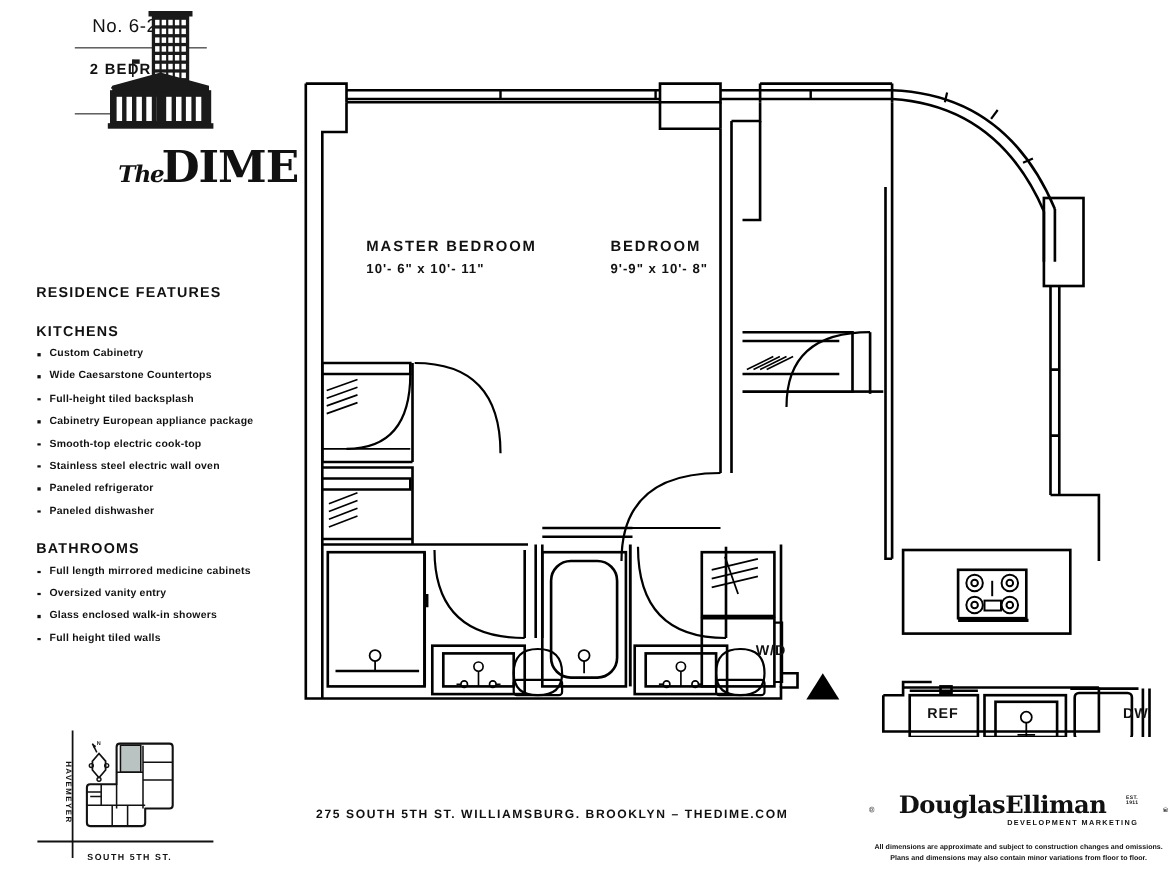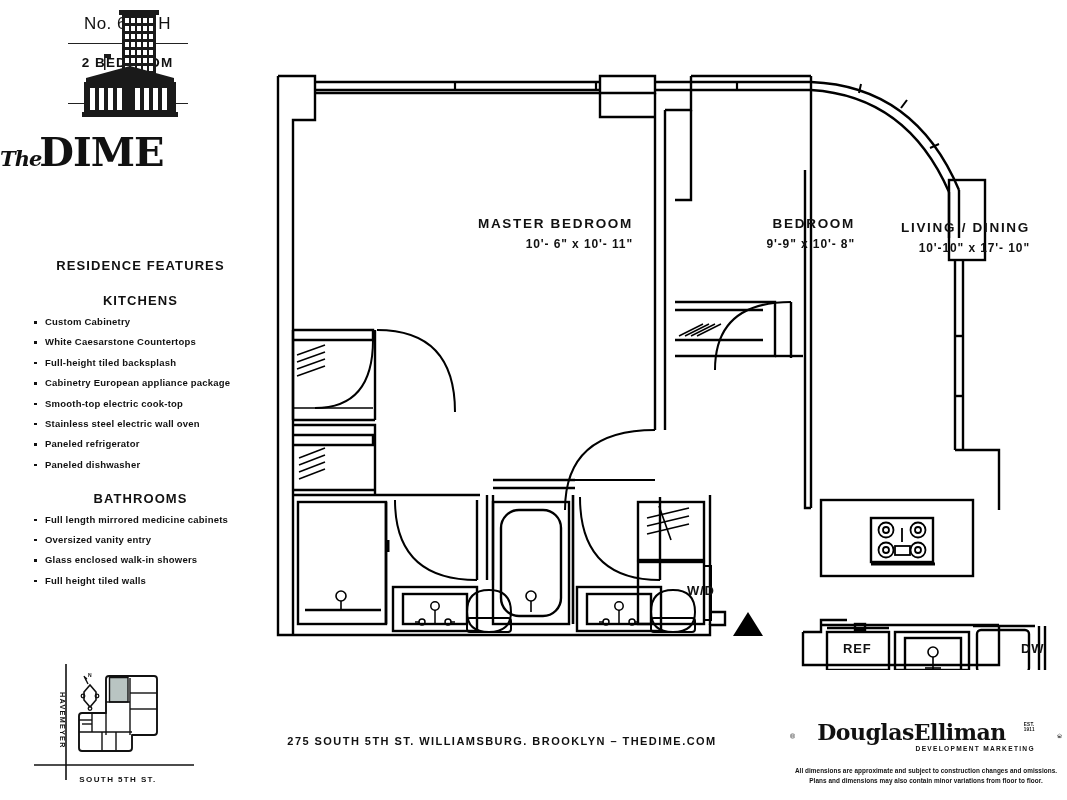--- a/index.html
+++ b/index.html
@@ -18,23 +18,23 @@
 
   
   #sidebar {
     position: absolute;
     left: 0; top: 0;
     width: 255px;
     height: 800px;
   }
   #logo-block {
     position: absolute;
-    left: 0; top: 8px;
+    left: 16px; top: 8px;
     width: 255px;
-    text-align: left;
+    text-align: right;
   }
   #logo-building { display:block; margin: 0 auto; }
   #logo-wordmark {
     margin-top: 2px;
     height: 40px;
     position: relative;
   }
   .logo-the {
     font-family: "DejaVu Serif", serif;
     font-style: italic;
@@ -75,21 +75,20 @@
     position: absolute;
     left: 33px;
     top: 258px;
     width: 215px;
   }
   .sec-head {
     font-size: 13px;
     font-weight: 700;
     letter-spacing: 1.1px;
     margin: 0 0 8px 0;
-    text-align: center;
   }
   .sec-head.spaced { margin-top: 20px; }
   .feat-list { list-style: none; margin: 0; padding: 0; }
   .feat-list li {
     position: relative;
     font-size: 9.5px;
     font-weight: 600;
     letter-spacing: 0.22px;
     line-height: 1.25;
     padding-left: 12px;
@@ -117,21 +116,21 @@
   
   #floorplan {
     position: absolute;
     left: 255px;
     top: 40px;
     width: 812px;
     height: 630px;
   }
   .room-label {
     position: absolute;
-    text-align: right;
+    text-align: left;
     white-space: nowrap;
   }
   .room-name {
     font-size: 13.5px;
     font-weight: 600;
     letter-spacing: 1.7px;
   }
   .room-dims {
     font-size: 12px;
     font-weight: 600;
@@ -288,21 +287,21 @@
     <div>2 BATH</div>
   </div>
   <div class="rule" style="margin-top:11px"></div>
 
   <div id="features">
     <div class="sec-head">RESIDENCE FEATURES</div>
 
     <div class="sec-head spaced">KITCHENS</div>
     <ul class="feat-list">
       <li>Custom Cabinetry</li>
-      <li>White Caesarstone Countertops</li>
+      <li>Wide Caesarstone Countertops</li>
       <li>Full-height tiled backsplash</li>
       <li>Cabinetry European appliance package</li>
       <li>Smooth-top electric cook-top</li>
       <li>Stainless steel electric wall oven</li>
       <li>Paneled refrigerator</li>
       <li>Paneled dishwasher</li>
     </ul>
 
     <div class="sec-head spaced">BATHROOMS</div>
     <ul class="feat-list">
@@ -574,24 +573,20 @@
   <div class="room-label" style="left:78px; top:176px; width:300px;">
     <div class="room-name">MASTER BEDROOM</div>
     <div class="room-dims">10'- 6" x 10'- 11"</div>
   </div>
 
   <div class="room-label" style="left:300px; top:176px; width:300px;">
     <div class="room-name">BEDROOM</div>
     <div class="room-dims">9'-9" x 10'- 8"</div>
   </div>
 
-  <div class="room-label" style="left:505px; top:180px; width:270px;">
-    <div class="room-name">LIVING / DINING</div>
-    <div class="room-dims">10'-10" x 17'- 10"</div>
-  </div>
 
   
   <div class="appl-label" style="left:396px; top:543px;">W/D</div>
   <div class="appl-label" style="left:552px; top:601px;">REF</div>
   <div class="appl-label" style="left:730px; top:601px;">DW</div>
 </div>
 
 <div id="footer-center">
   <div class="footer-line">275 SOUTH 5TH ST. WILLIAMSBURG. BROOKLYN – THEDIME.COM</div>
 </div>

